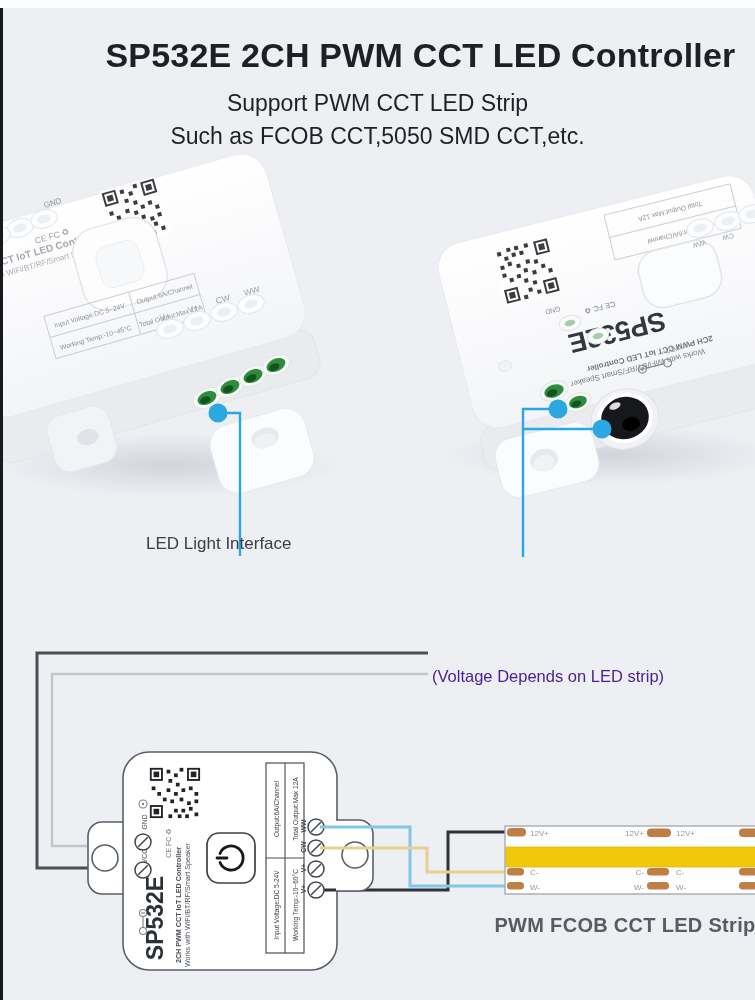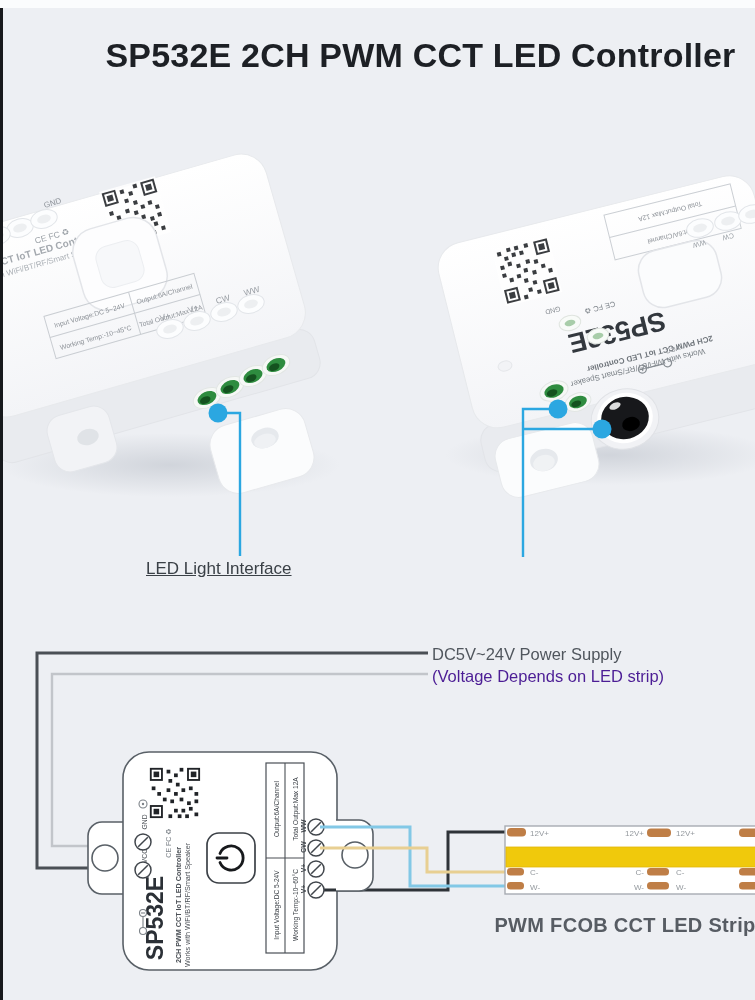--- a/index.html
+++ b/index.html
@@ -5,42 +5,43 @@
   html,body { margin:0; padding:0; }
   body { font-family: "Liberation Sans", sans-serif; }
   .canvas { position:relative; width:755px; height:1000px; background:#EDEFF3; overflow:hidden; }
   .edge-left { position:absolute; left:0; top:8px; width:3px; height:992px; background:#17191C; z-index:9; }
   .edge-top { position:absolute; left:0; top:0; width:755px; height:8px; background:#FBFCFD; z-index:9; }
   .hdr { position:absolute; left:0; width:755px; text-align:center; color:#1D2025; z-index:5; }
   .hdr.title { top:36px; font-size:34px; font-weight:700; letter-spacing:.2px;padding-left:43px; }
   .hdr.sub1 { top:90px; font-size:23px; font-weight:500; }
   .hdr.sub2 { top:123px; font-size:23px; font-weight:500; }
   .ann { position:absolute; color:#3A4046; font-size:17px; z-index:5; white-space:nowrap; }
-  .ann.led { left:146px; top:559px;text-decoration:underline; }
+  .ann.led { left:146px; top:534px; }
   .ann.p1 { left:432px; top:561px; }
   .ann.p2 { left:432px; top:592px; }
   .ann.p3 { left:432px; top:616px; }
   .ann.s1 { left:432px; top:645px; font-size:16.5px; color:#50565D; }
   .ann.s2 { left:432px; top:667px; font-size:16.5px; color:#4c1d95; }
   .striplabel { position:absolute; left:480px; top:914px; width:290px; text-align:center;
                 font-size:20px; font-weight:700; letter-spacing:.3px; color:#575C63; z-index:5; }
   svg.scene { position:absolute; left:0; top:0; z-index:1; font-family:"Liberation Sans", sans-serif; }
   svg text { user-select:none; }
 </style>
 </head>
 <body>
 
 <div class="canvas">
   <div class="edge-top"></div>
   <div class="edge-left"></div>
 
   <div class="hdr title">SP532E 2CH PWM CCT LED Controller</div>
+  <div class="hdr sub1">Support PWM CCT LED Strip</div>
+  <div class="hdr sub2">Such as FCOB CCT,5050 SMD CCT,etc.</div>
 
   <div class="ann led">LED Light Interface</div>
-  <div class="ann s1">DC5V~24V Power Supply</div>
   <div class="ann s2">(Voltage Depends on LED strip)</div>
 
   <div class="striplabel">PWM FCOB CCT LED Strip</div>
 
   <svg class="scene" width="755" height="1000" viewBox="0 0 755 1000">
     <defs>
       <linearGradient id="faceGrad" x1="0" y1="0" x2="0" y2="1">
         <stop offset="0" stop-color="#FFFFFF"></stop>
           <stop offset="1" stop-color="#F3F4F7"></stop>
       </linearGradient>

